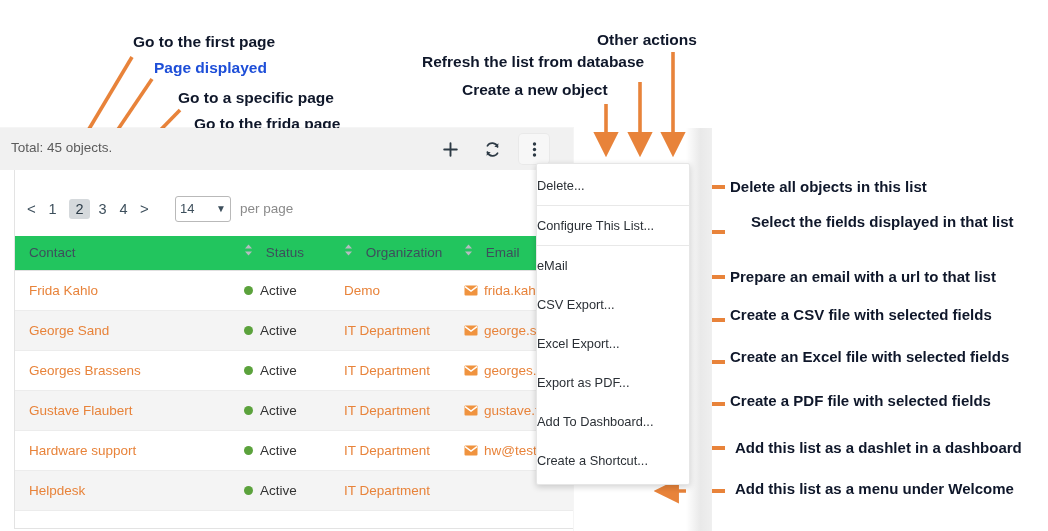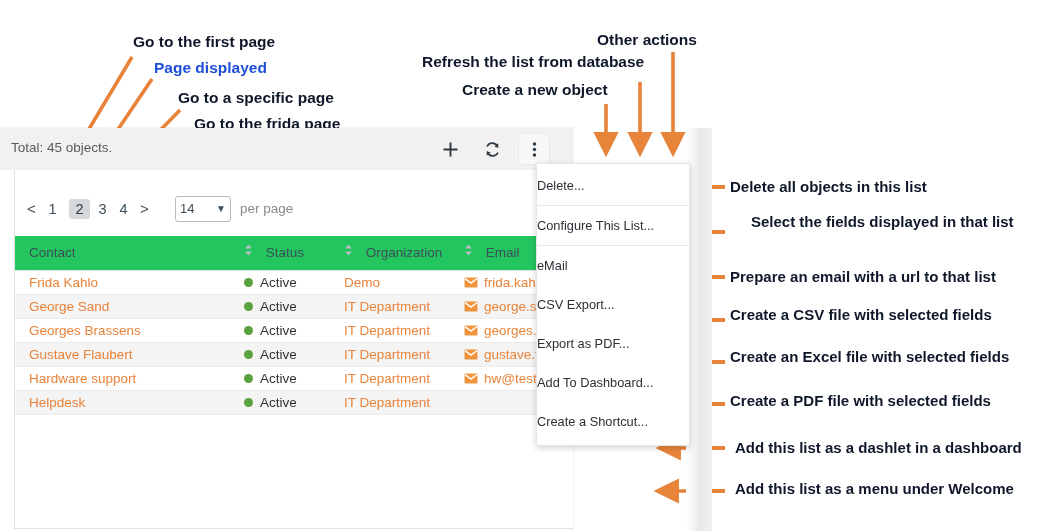--- a/index.html
+++ b/index.html
@@ -96,21 +96,21 @@
     border-collapse:collapse;table-layout:fixed;
   }
   #list-table th{
     text-align:left;font-weight:normal;
     font-size:13.5px;color:#3d4f5c;
     padding:8px 0 10px 0;
     border-bottom:1px solid #e0e0e0;
     background:#22c55e;
   }
   #list-table td{
-    font-size:13.5px;padding:4px 0;
+    font-size:13.5px;padding:12px 0;
     color:#e8833a;
     white-space:nowrap;overflow:hidden;margin-top:46px;
   }
   #list-table tbody tr:nth-child(even){background:#f4f4f4;}
   #list-table tbody tr{border-bottom:1px solid #ececec;}
   .col-contact{width:215px;padding-left:14px!important;}
   .col-status{width:100px;}
   .col-org{width:120px;}
   .col-email{width:249px;}
   .sort-ico{
@@ -360,16 +360,17 @@
   </div>
 </div>
 
 <div id="panel-fade"></div>
 
 <div id="actions-menu">
     <div class="menu-item sep">Delete...</div>
     <div class="menu-item sep">Configure This List...</div>
     <div class="menu-item">eMail</div>
     <div class="menu-item">CSV Export...</div>
+    <div class="menu-item">Excel Export...</div>
     <div class="menu-item">Export as PDF...</div>
     <div class="menu-item">Add To Dashboard...</div>
     <div class="menu-item">Create a Shortcut...</div>
   </div>
 
 </body></html>

